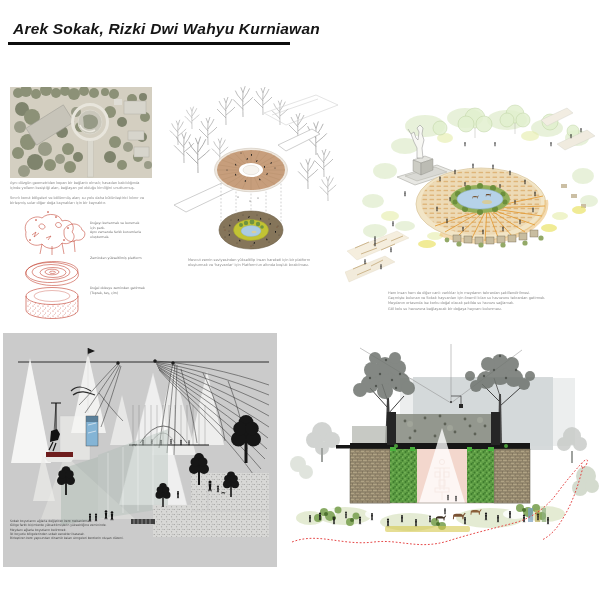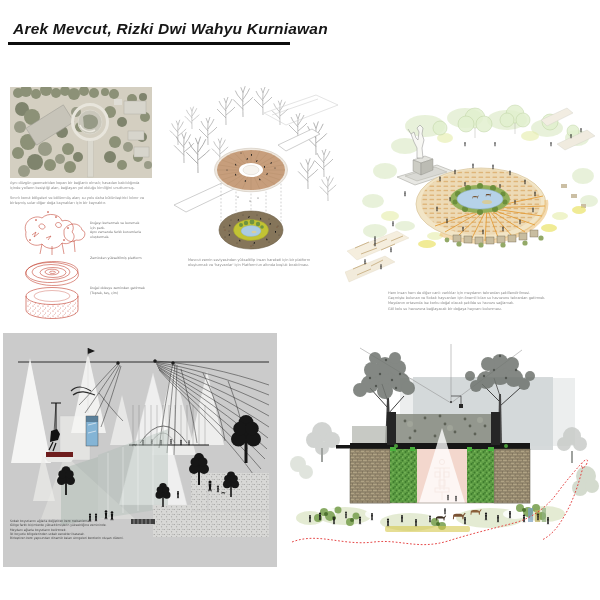--- a/index.html
+++ b/index.html
@@ -67,21 +67,21 @@
         <rect width="6" height="6" fill="#5f9e45"></rect>
           <circle cx="1.5" cy="2" r="1" fill="#3c7a2b"></circle>
           <circle cx="4.5" cy="4.5" r="1" fill="#3c7a2b"></circle>
           <circle cx="3" cy=".8" r=".8" fill="#3c7a2b"></circle>
           <circle cx="4.8" cy="1.2" r=".7" fill="#7fbf5f"></circle>
           <circle cx="1" cy="4.8" r=".7" fill="#7fbf5f"></circle>
       </pattern>
     </defs>
   </svg>
 
-  <div id="title" class="abs">Arek Mevcut, Rizki Dwi Wahyu Kurniawan</div>
+  <div id="title" class="abs">Arek Sokak, Rizki Dwi Wahyu Kurniawan</div>
   <div id="title-rule" class="abs"></div>
 
   <svg class="abs" style="left:10px;top:87px" width="142" height="91" viewBox="0 0 142 91">
     <rect width="142" height="91" fill="#d5d1c3"></rect>
     <g fill="#7d8468" opacity=".92">
       <circle cx="8" cy="6" r="5"></circle>
         <circle cx="16" cy="4" r="6"></circle>
         <circle cx="26" cy="7" r="5"></circle>
         <circle cx="36" cy="3" r="6"></circle>
       <circle cx="46" cy="6" r="5"></circle>

